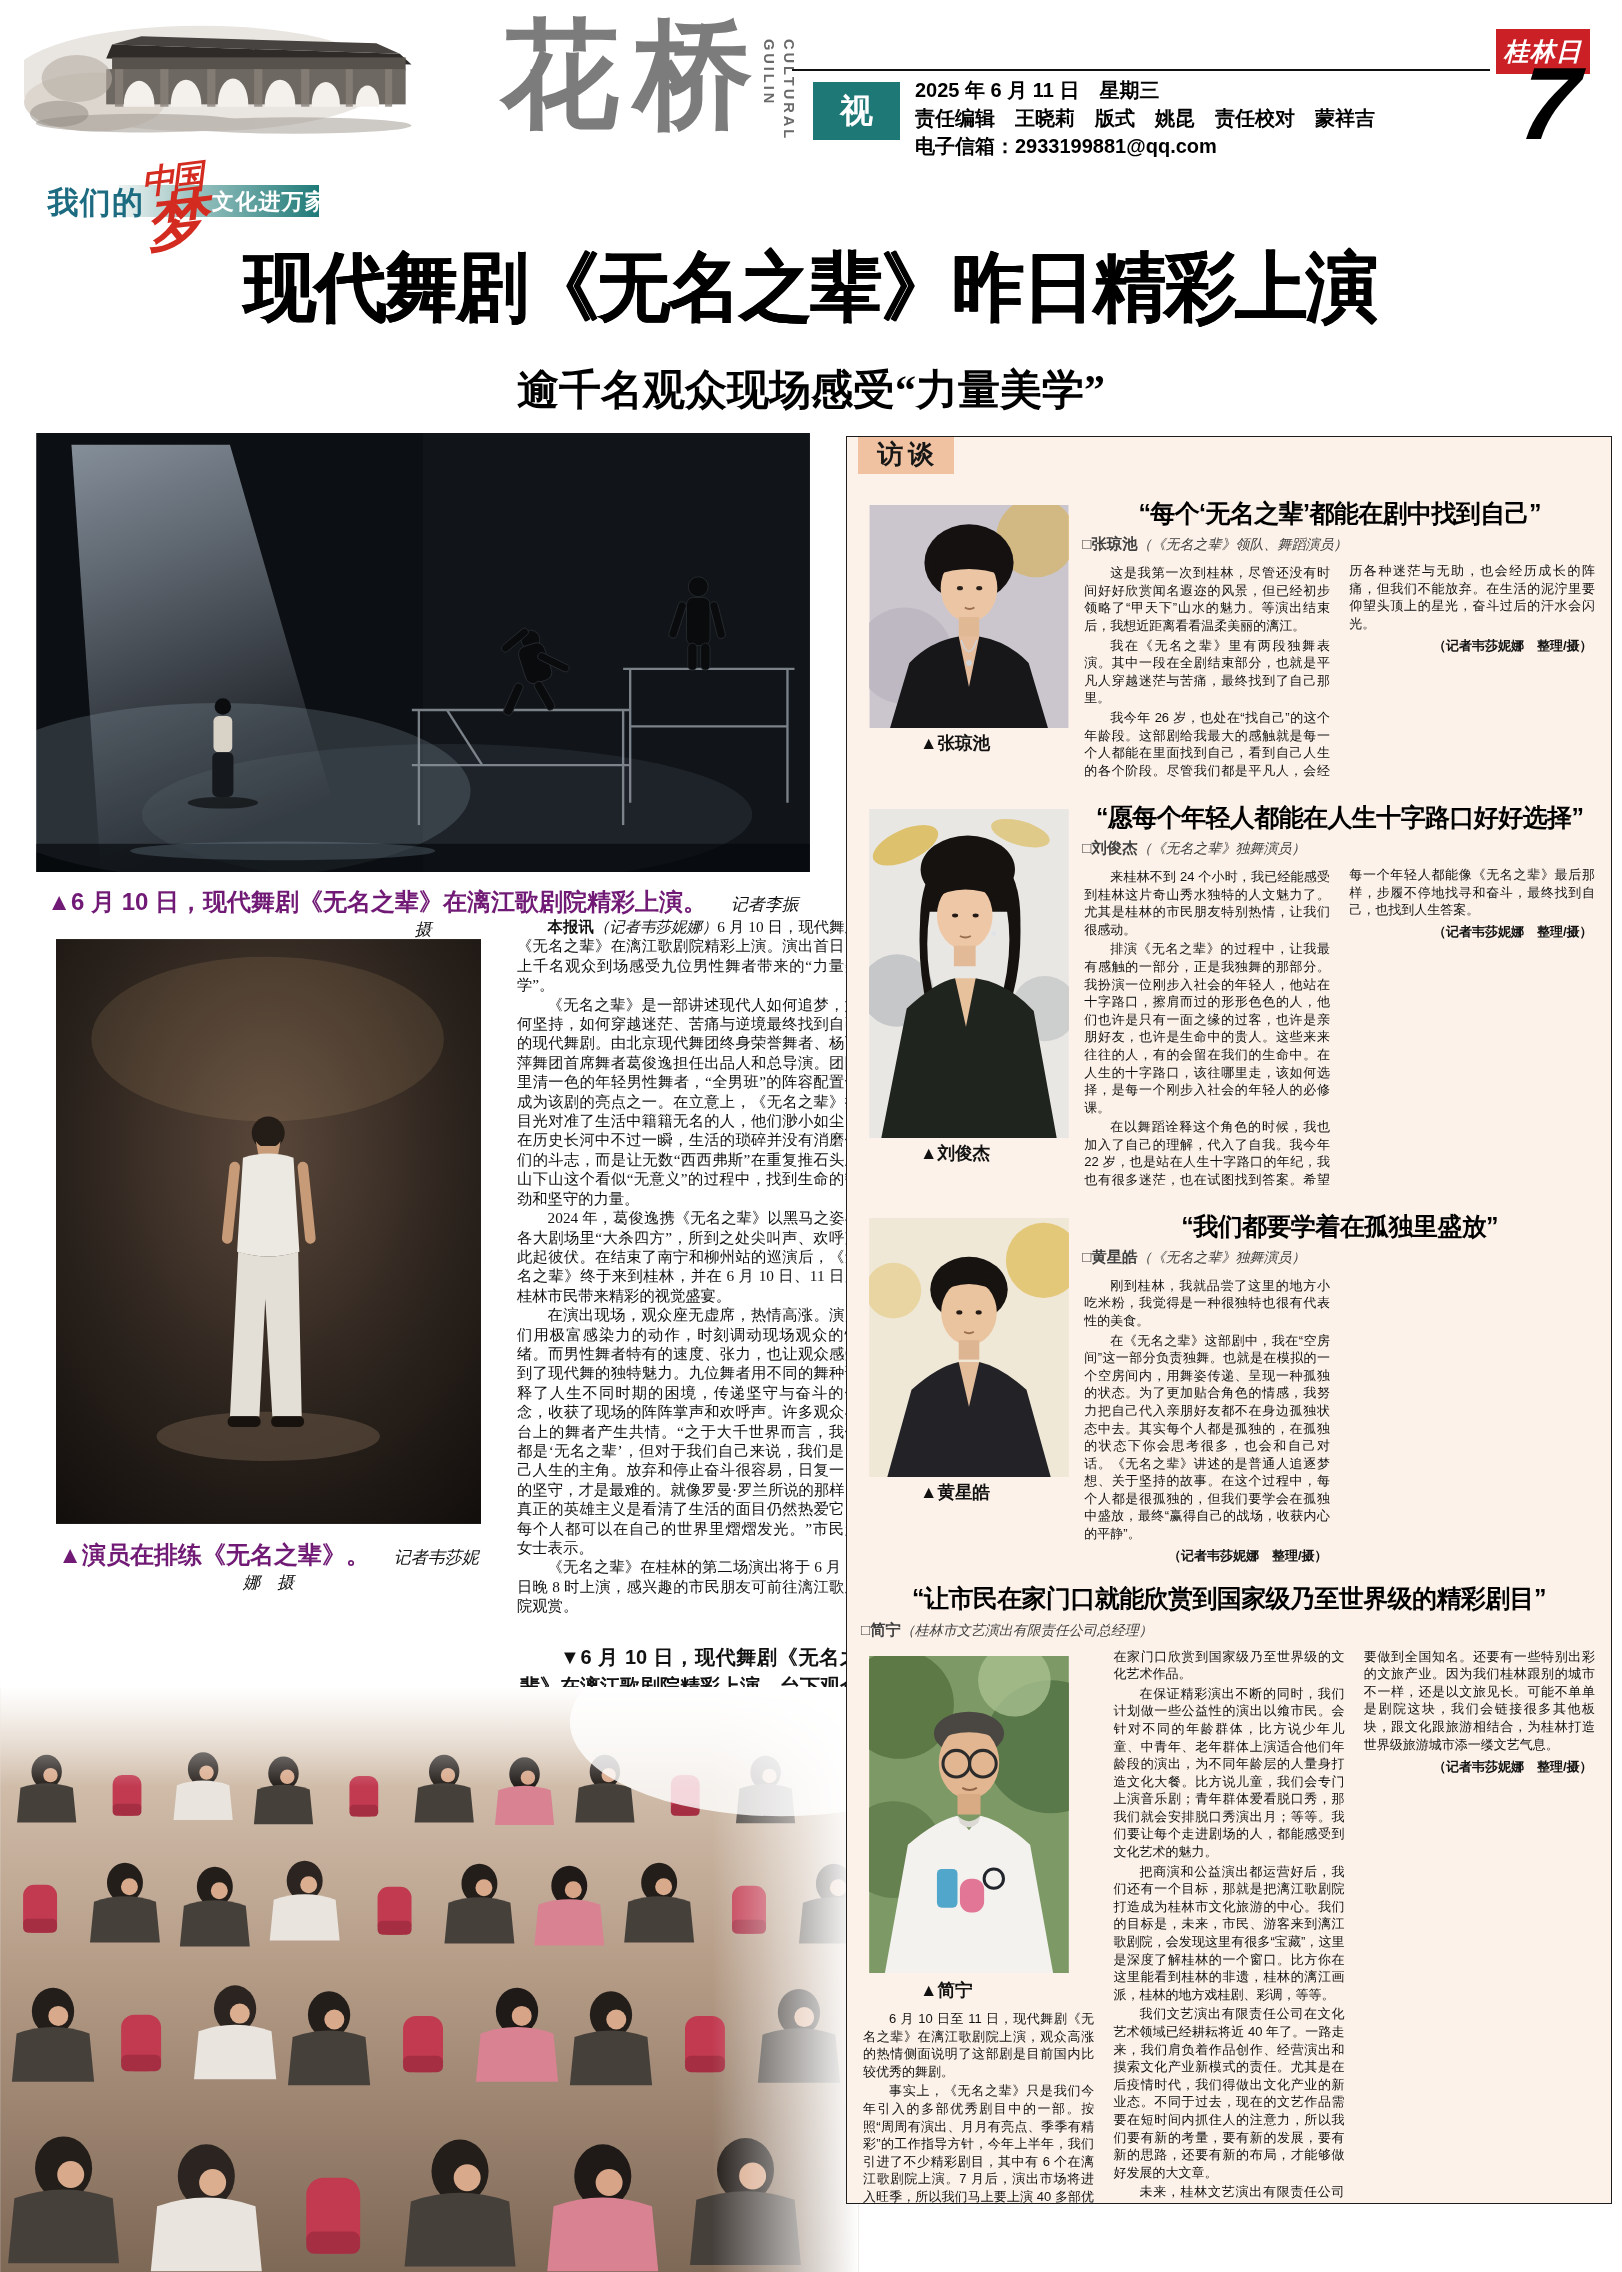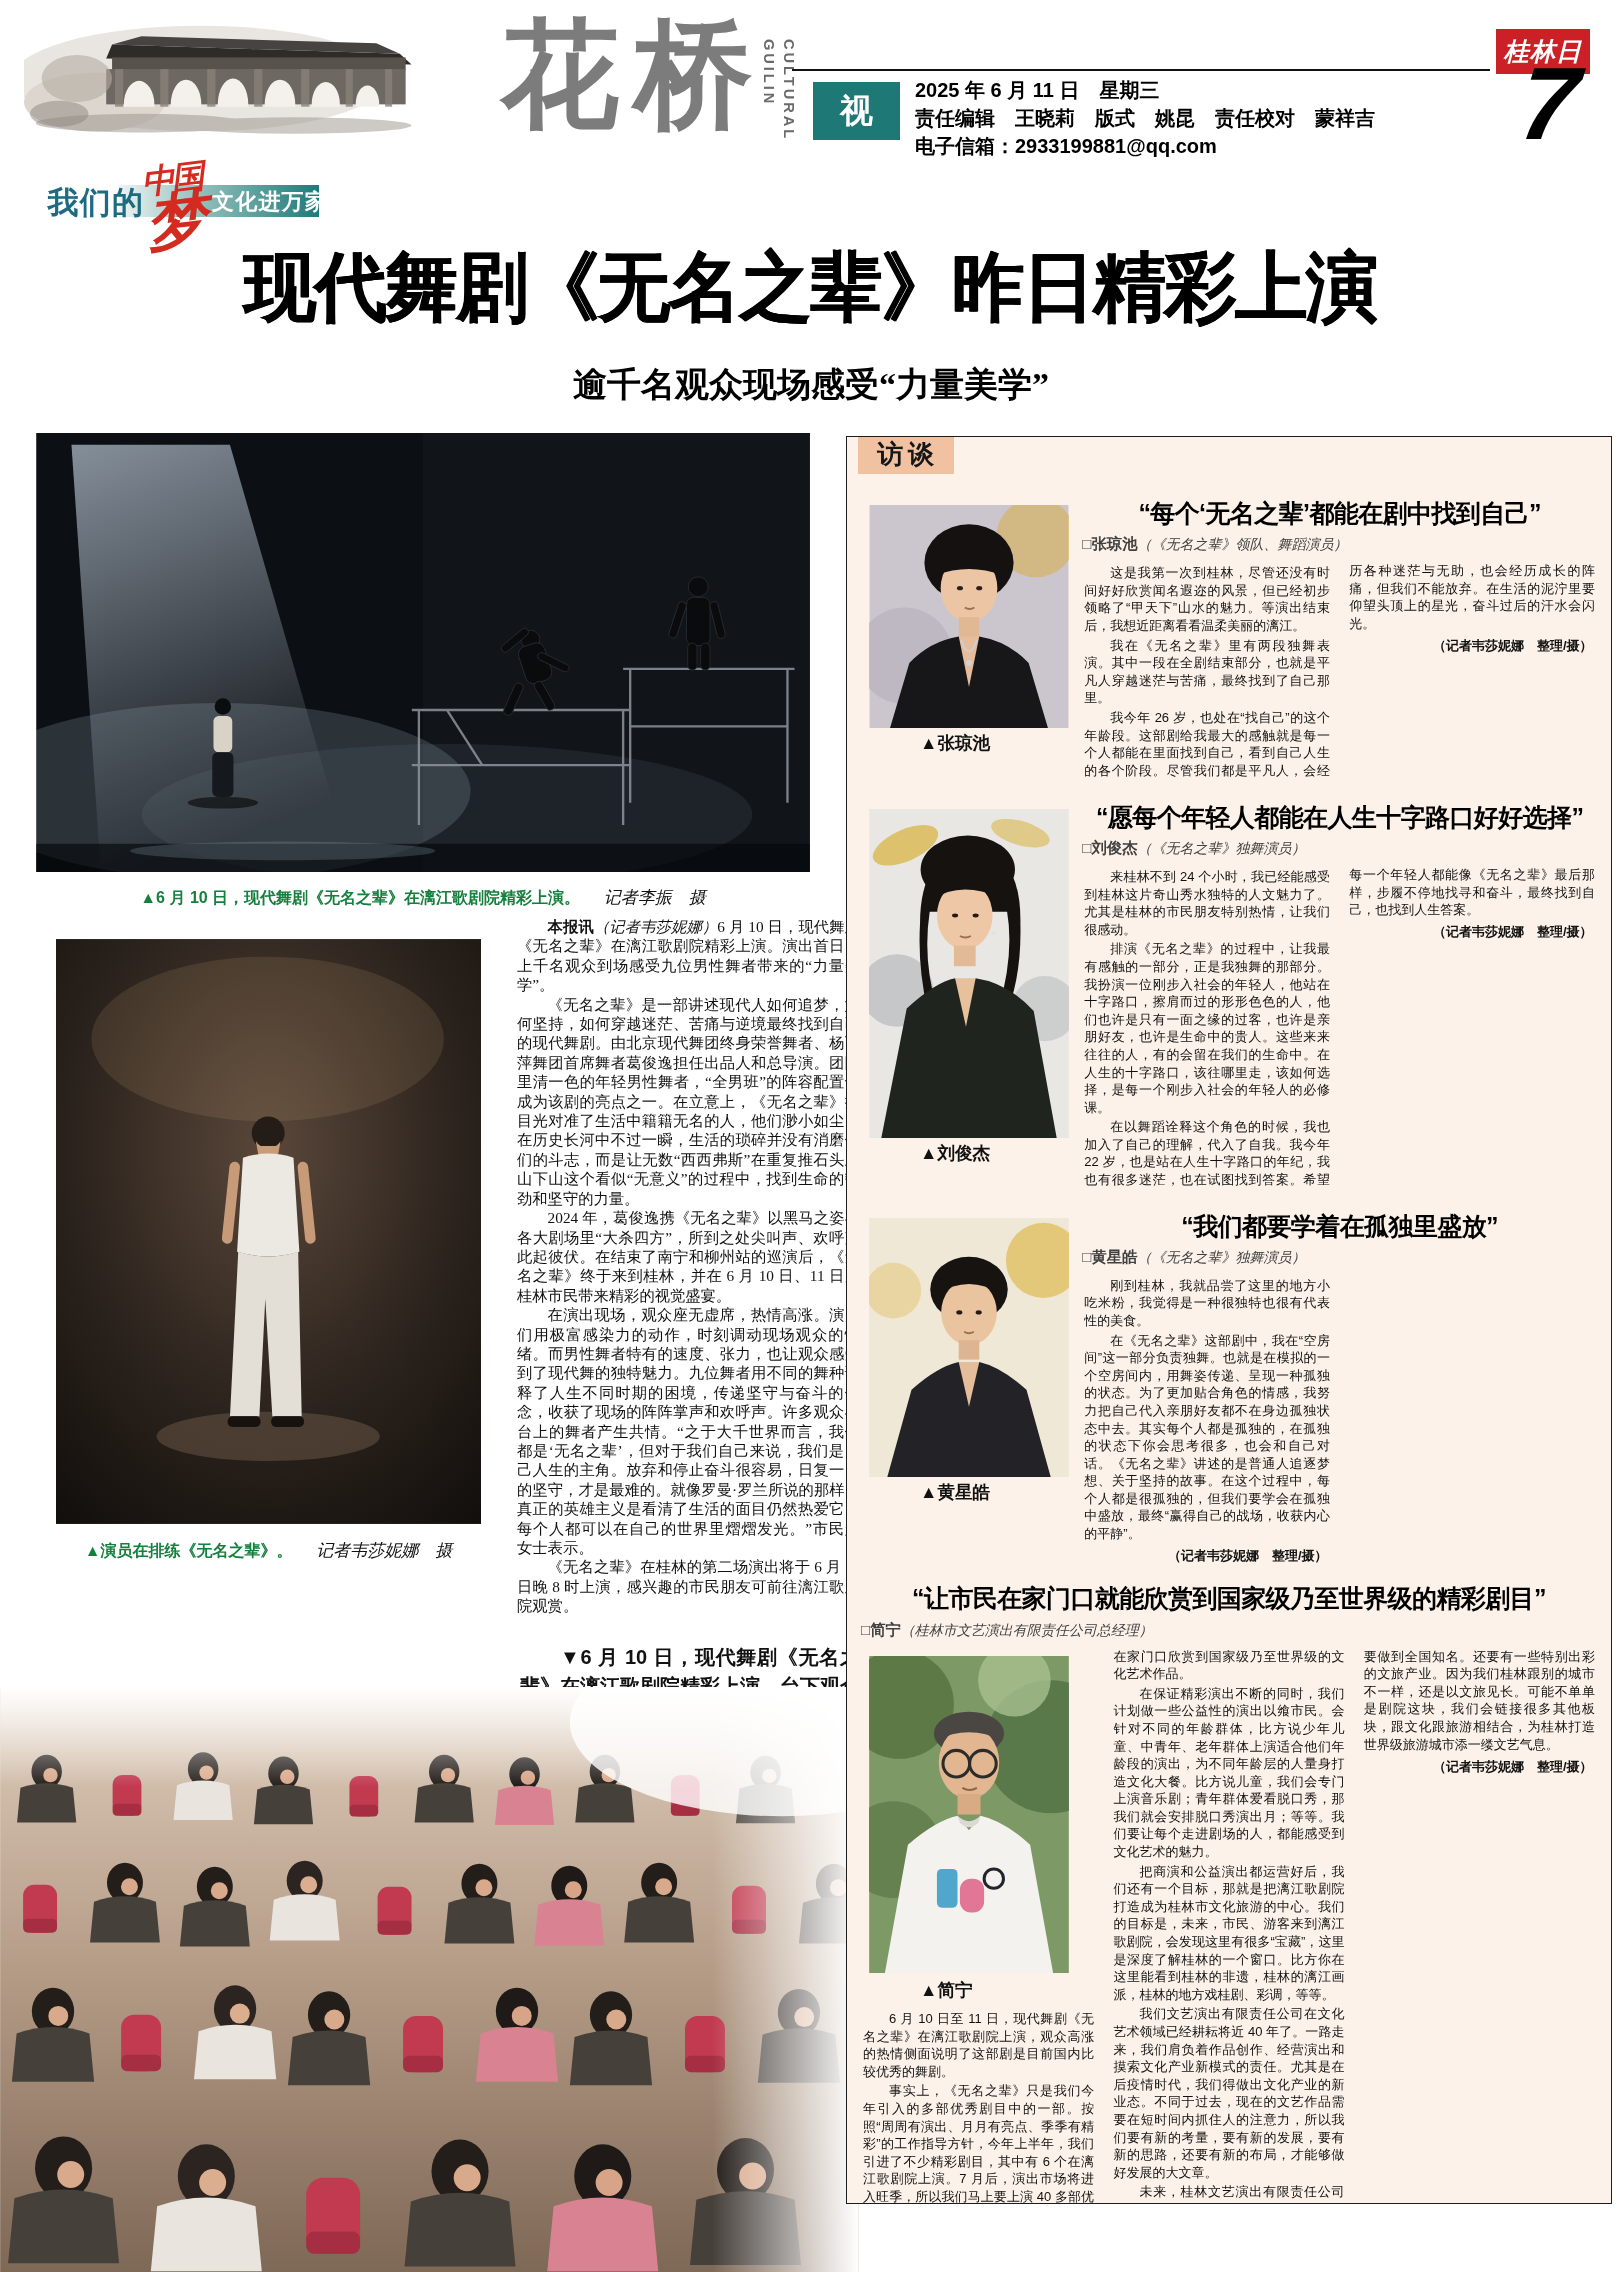--- a/index.html
+++ b/index.html
@@ -34,26 +34,26 @@
   .camp-dream{position:absolute;left:100px;top:-9.4px;color:#d32b20;
               font-family:"Liberation Serif","DejaVu Serif",serif;font-weight:700;font-style:italic;
               transform:rotate(-7deg);text-align:center;line-height:.9}
   .camp-dream .d1{font-size:33px;letter-spacing:-3.5px;display:block}
   .camp-dream .d2{font-size:61px;display:block}
 
   
   .headline{left:76px;top:247px;width:1469px;text-align:center;color:#000;
             font-weight:900;font-size:72px;line-height:1.12;letter-spacing:-1.2px;
             transform:scaleY(1.05);text-shadow:0.6px 0 0 #000,-0.6px 0 0 #000}
-  .subheadline{left:0;top:362px;width:1622px;text-align:center;font-weight:700;font-size:34px;
+  .subheadline{left:0;top:362px;width:1622px;text-align:center;font-weight:700;font-size:42px;
                font-family:"Liberation Serif","DejaVu Serif",serif;color:#000}
 
   
   .photo-stage{left:36px;top:433px;width:774px;height:439px}
-  .cap-line{font-size:16px;font-weight:700;color:#15803d}
+  .cap-line{font-size:24px;font-weight:700;color:#701a75}
   .cap-credit{font-weight:400;font-size:17px;margin-left:21px}
   .cap1{left:36px;top:886px;width:774px;text-align:center}
   .photo-rehearsal{left:56px;top:939px;width:425px;height:585px}
   .cap2{left:56px;top:1539px;width:425px;text-align:center}
   .article{left:517px;top:917px;width:343px}
   .article p{margin:0;text-indent:2em;text-align:justify;
              font-family:"Liberation Serif","DejaVu Serif",serif;font-size:15.3px;line-height:19.4px}
   .article .lead{font-weight:700;font-family:"Liberation Sans","DejaVu Sans",sans-serif}
   .cap3{left:520px;top:1643px;width:340px}
   .cap3 p{margin:0;font-weight:700;font-size:20px;line-height:29px;text-align:justify;text-indent:2em}

